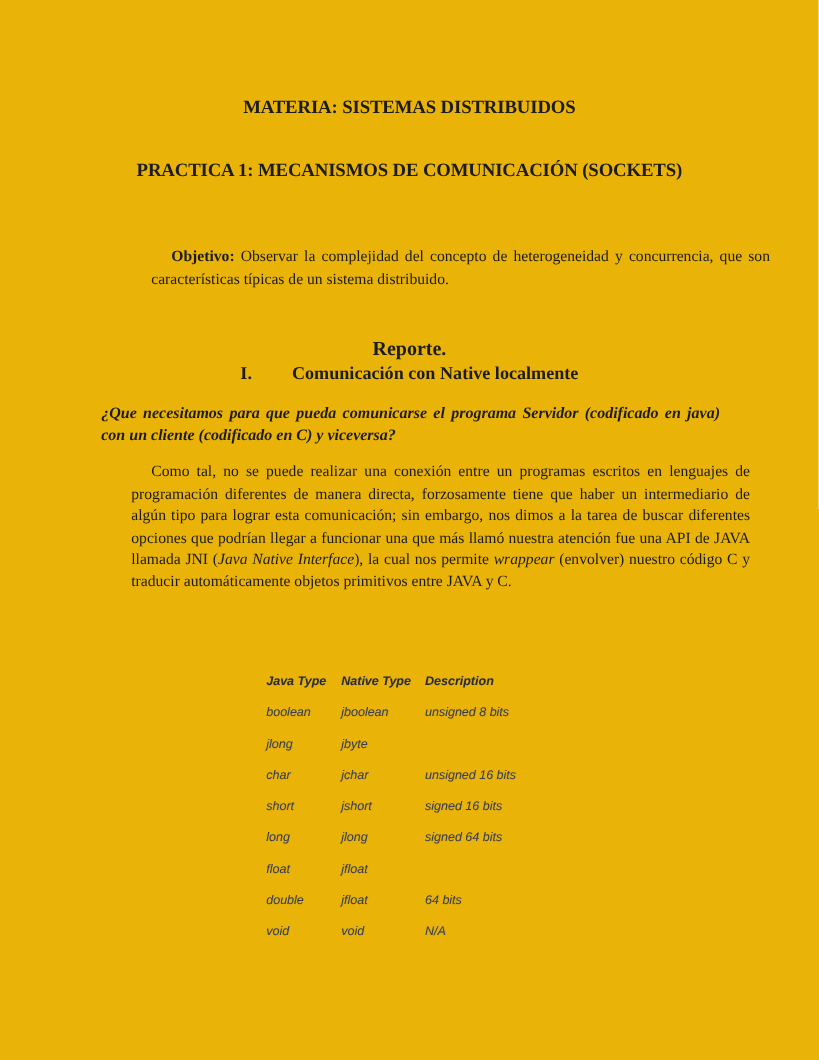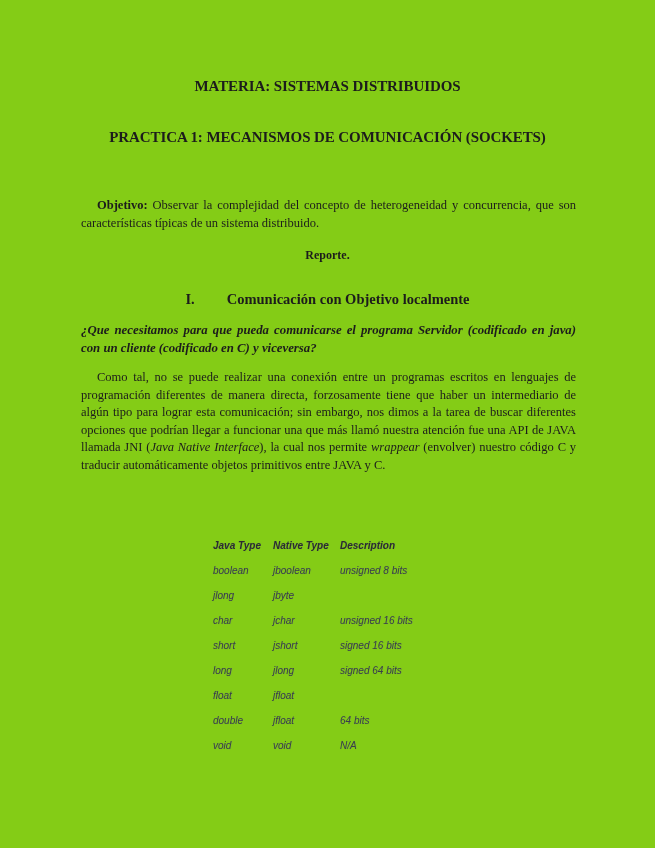--- a/index.html
+++ b/index.html
@@ -1,46 +1,46 @@
 <!DOCTYPE html>
 <html><head>
 <meta charset="utf-8">
 <style>
   * { margin:0; padding:0; box-sizing:border-box; }
   html,body { background:#ffffff; }
   .page {
     position:relative;
     width:655px; height:848px;
-    background:#84cc16;
+    background:#eab308;
     font-family:"Liberation Serif", serif;
     color:#1c1c1c;
     overflow:hidden;
     margin:0 auto;
   }
   .doc-title {
     position:absolute; left:0; width:100%;
     text-align:center; font-weight:bold; font-size:15px;
     letter-spacing:-0.1px;
   }
   #title1 { top:78px; }
   #title2 { top:129px; }
   .para {
     position:absolute; left:81px; width:495px;
     font-size:12.5px; line-height:17.5px; text-align:justify;
   }
-  #objective { top:197px; text-indent:16px; }
+  #objective { top:197px; text-indent:16px;margin-left:40px; }
   .center-heading {
     position:absolute; left:0; width:100%;
     text-align:center; font-weight:bold;
   }
-  #reporte { top:248px; font-size:12px; }
+  #reporte { top:271px; font-size:16px; }
   #section-heading { top:291px; font-size:14.5px; }
   #section-heading .sec-num { margin-right:32px; }
   #question { top:321px; font-weight:bold; line-height:18px; font-size:12.8px;font-style:italic; }
-  #body-para { top:369px; text-indent:16px; }
+  #body-para { top:369px; text-indent:16px;margin-left:24px; }
   .type-table {
     position:absolute; top:533px; left:213px;
     font-family:"Liberation Sans", sans-serif;
     font-size:10px; color:#3a3e48;
     text-shadow:0.3px 0 0.7px rgba(80,100,180,0.30);
     font-style:italic;
   }
   .t-row {
     display:grid; grid-template-columns:60px 67px 150px;
     height:25px; line-height:25px;
@@ -54,21 +54,21 @@
 
   <div class="doc-title" id="title1">MATERIA: SISTEMAS DISTRIBUIDOS</div>
 
   <div class="doc-title" id="title2">PRACTICA 1: MECANISMOS DE COMUNICACIÓN (SOCKETS)</div>
 
   <p class="para" id="objective"><span style="font-weight: bold;">Objetivo: </span><span>Observar la complejidad del concepto de heterogeneidad y concurrencia, que son características típicas de un sistema distribuido.</span></p>
 
   <div class="center-heading" id="reporte">Reporte.</div>
 
   <div class="center-heading" id="section-heading">
-    <span class="sec-num">I.</span><span>Comunicación con Objetivo localmente</span>
+    <span class="sec-num">I.</span><span>Comunicación con Native localmente</span>
   </div>
 
   <p class="para" id="question">¿Que necesitamos para que pueda comunicarse el programa Servidor (codificado en java) con un cliente (codificado en C) y viceversa?</p>
 
   <p class="para" id="body-para"><span>Como tal, no se puede realizar una conexión entre un programas escritos en lenguajes de programación diferentes de manera directa, forzosamente tiene que haber un intermediario de algún tipo para lograr esta comunicación; sin embargo, nos dimos a la tarea de buscar diferentes opciones que podrían llegar a funcionar una que más llamó nuestra atención fue una API de JAVA llamada JNI (</span><span style="font-style: italic;">Java Native Interface</span><span>), la cual nos permite </span><span style="font-style: italic;">wrappear</span><span> (envolver) nuestro código C y traducir automáticamente objetos primitivos  entre JAVA y C.</span></p>
 
   <div class="type-table">
     <div class="t-row t-head">
       <span>Java Type</span>
       <span>Native Type</span>

